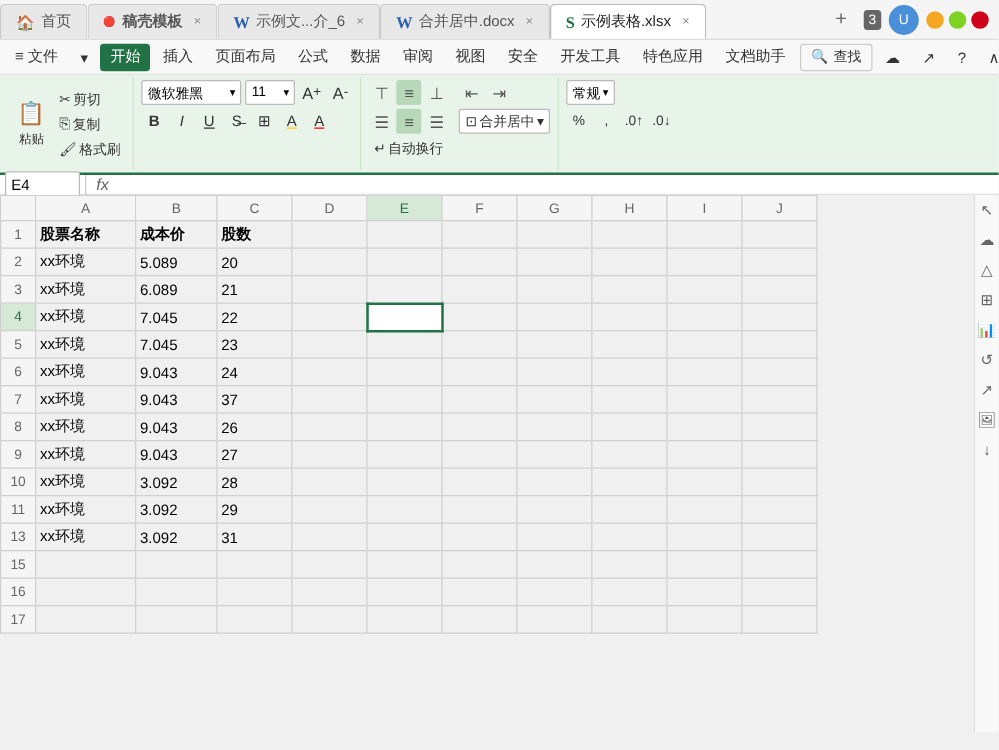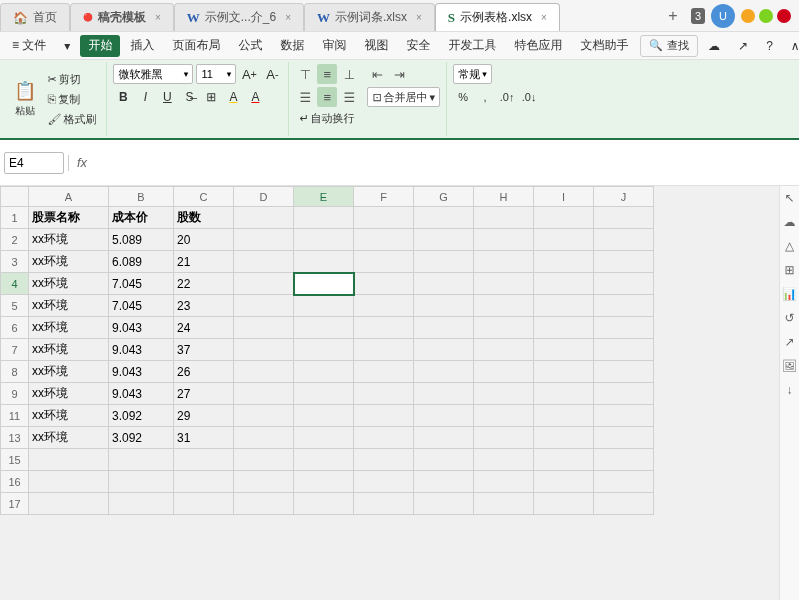--- a/index.html
+++ b/index.html
@@ -161,21 +161,21 @@
       display: flex; align-items: center; gap: 2px; cursor: pointer;
     }
     .pct-btn {
       width: 20px; height: 20px;
       display: flex; align-items: center; justify-content: center;
       border-radius: 2px; cursor: pointer; font-size: 11px; color: #333;
     }
 
     
     .formula-bar {
-      height: 46px;
+      height: 16px;
       background: white;
       border-bottom: 1px solid #e0e0e0;
       display: flex;
       align-items: center;
       padding: 0 4px;
       gap: 4px;
     }
     .cell-ref {
       width: 60px; height: 22px;
       border: 1px solid #bbb; border-radius: 2px;
@@ -289,21 +289,21 @@
         <span style="font-size: 12px; font-weight: bold;">稿壳模板</span>
         <span class="tab-close">×</span>
       </div>
       <div class="tab">
         <span style="color: rgb(43, 94, 176); font-weight: bold; font-size: 13px; font-family: serif;">W</span>
         <span style="font-size: 12px;">示例文...介_6</span>
         <span class="tab-close">×</span>
       </div>
       <div class="tab">
         <span style="color: rgb(43, 94, 176); font-weight: bold; font-size: 13px; font-family: serif;">W</span>
-        <span style="font-size: 12px;">示例词条.xlsx</span>
+        <span style="font-size: 12px;">合并居中.docx</span>
         <span class="tab-close">×</span>
       </div>
       <div class="tab active">
         <span style="color: rgb(33, 115, 70); font-weight: bold; font-size: 13px; font-family: serif;">S</span>
         <span style="font-size: 12px;">示例表格.xlsx</span>
         <span class="tab-close">×</span>
       </div>
     </div>
   <div style="display:flex;align-items:center;gap:6px;padding-right:8px;">
     <div class="add-tab-btn">+</div>
@@ -573,20 +573,33 @@
               <td class="data-cell" style="width: 60px;">27</td>
               <td class="data-cell" style="width: 60px;"></td>
               <td class="data-cell" style="width: 60px;"></td>
               <td class="data-cell" style="width: 60px;"></td>
               <td class="data-cell" style="width: 60px;"></td>
               <td class="data-cell" style="width: 60px;"></td>
               <td class="data-cell" style="width: 60px;"></td>
               <td class="data-cell" style="width: 60px;"></td>
             </tr>
             <tr>
+              <td class="row-header">10</td>
+              <td class="data-cell" style="width: 80px;">xx环境</td>
+              <td class="data-cell" style="width: 65px;">3.092</td>
+              <td class="data-cell" style="width: 60px;">28</td>
+              <td class="data-cell" style="width: 60px;"></td>
+              <td class="data-cell" style="width: 60px;"></td>
+              <td class="data-cell" style="width: 60px;"></td>
+              <td class="data-cell" style="width: 60px;"></td>
+              <td class="data-cell" style="width: 60px;"></td>
+              <td class="data-cell" style="width: 60px;"></td>
+              <td class="data-cell" style="width: 60px;"></td>
+            </tr>
+            <tr>
               <td class="row-header">11</td>
               <td class="data-cell" style="width: 80px;">xx环境</td>
               <td class="data-cell" style="width: 65px;">3.092</td>
               <td class="data-cell" style="width: 60px;">29</td>
               <td class="data-cell" style="width: 60px;"></td>
               <td class="data-cell" style="width: 60px;"></td>
               <td class="data-cell" style="width: 60px;"></td>
               <td class="data-cell" style="width: 60px;"></td>
               <td class="data-cell" style="width: 60px;"></td>
               <td class="data-cell" style="width: 60px;"></td>

